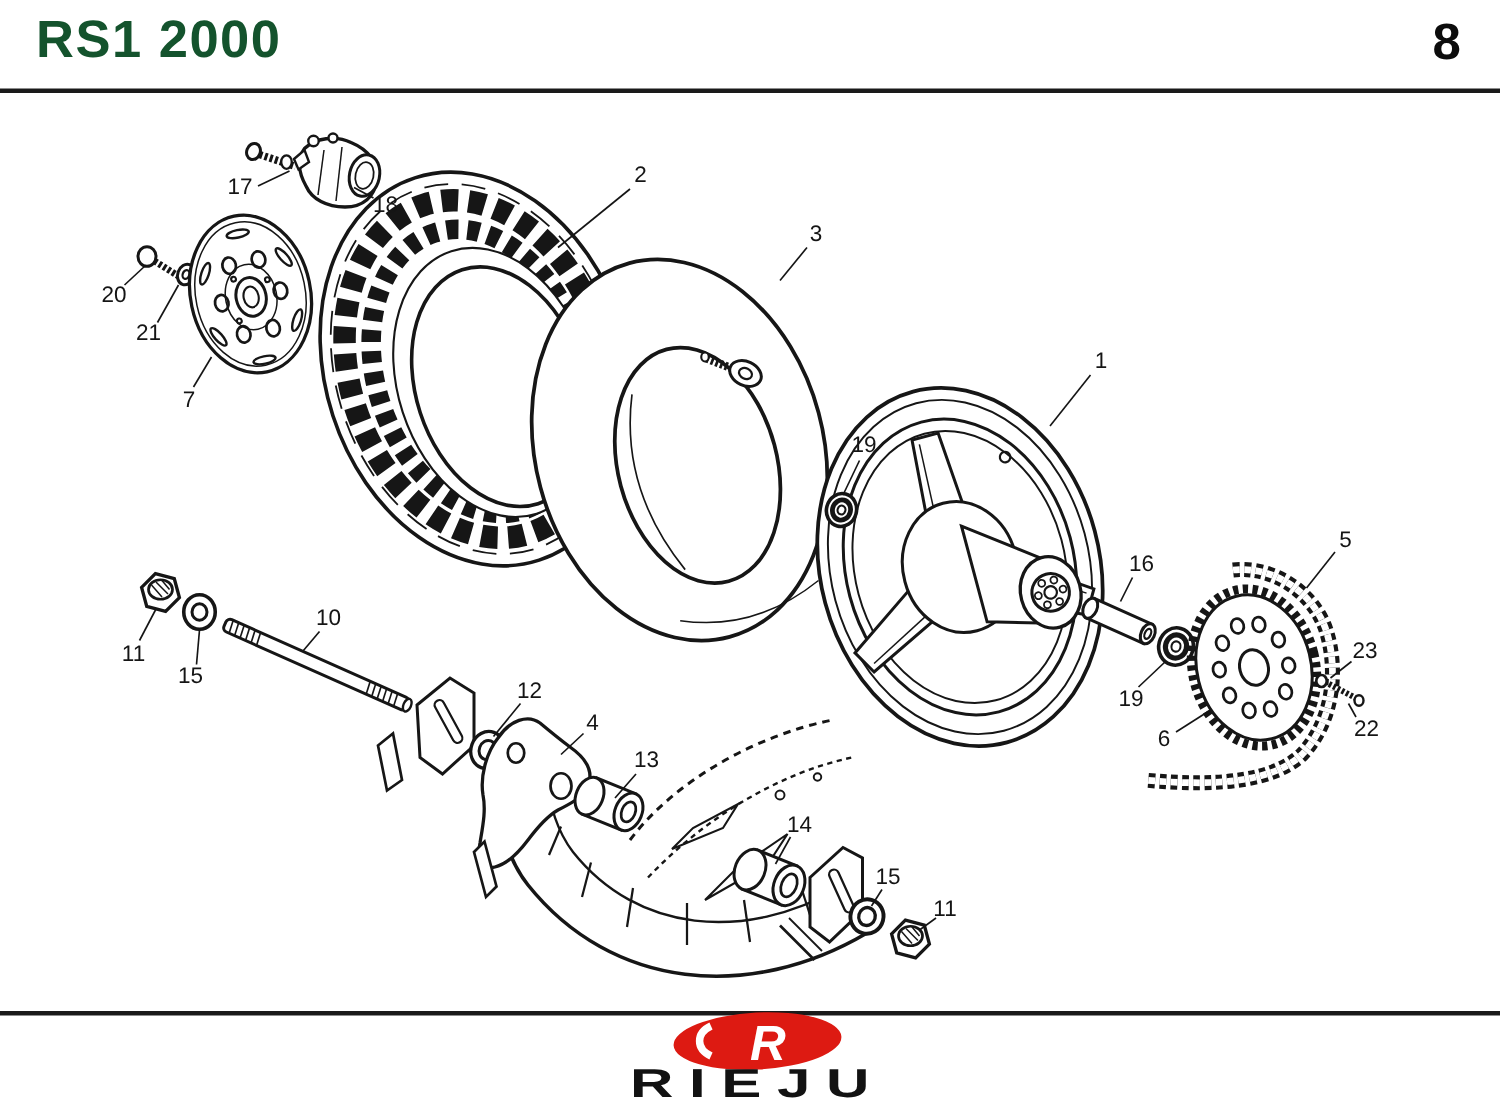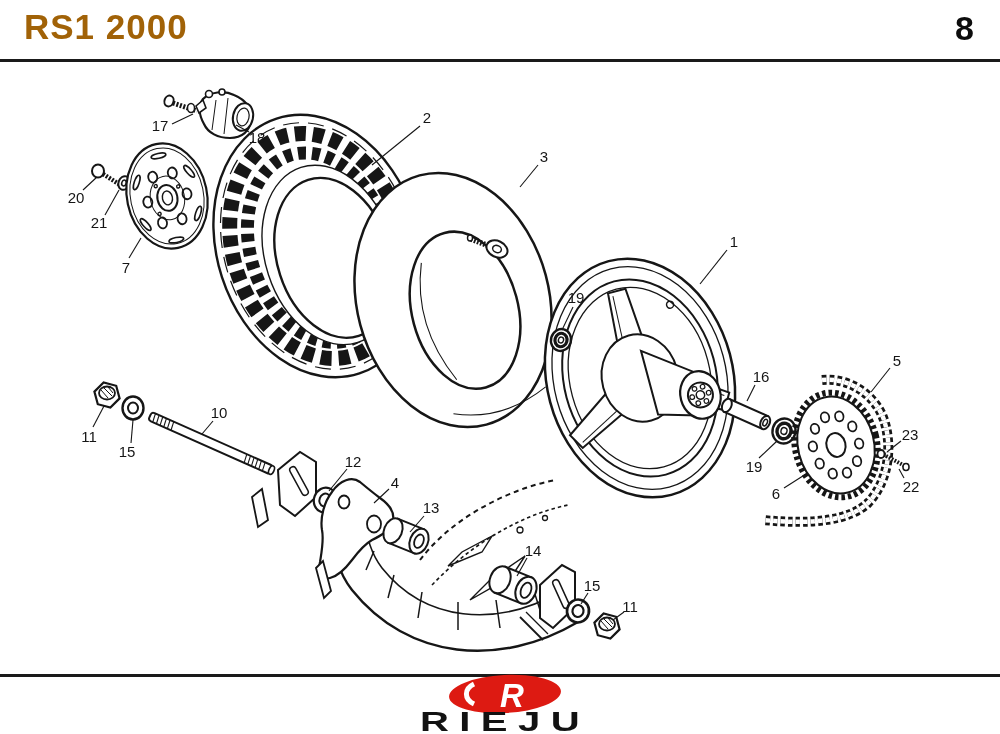--- a/index.html
+++ b/index.html
@@ -2,21 +2,21 @@
 <html><head>
 <meta charset="utf-8">
 <style>
   html,body { margin:0; padding:0; }
   body {
     width:1000px; height:734px; position:relative; overflow:hidden;
     background:#ffffff; font-family:"Liberation Sans", sans-serif; color:#101010;
   }
   .header-title {
     position:absolute; left:24px; top:7px; font-size:35px; font-weight:bold;
-    letter-spacing:1px; color:#a16207; white-space:pre;
+    letter-spacing:1px; color:#14532d; white-space:pre;
   }
   .page-num {
     position:absolute; right:26px; top:9px; font-size:34px; font-weight:bold; color:#0c0c0c;
   }
   .rule-top { position:absolute; left:0; width:1000px; top:59px; height:3px; background:#1a1a1a; }
   .rule-bottom { position:absolute; left:0; width:1000px; top:674px; height:3px; background:#1a1a1a; }
   svg.diagram { position:absolute; left:0; top:0; }
   .s { stroke:#161616; fill:none; }
   .f { stroke:#161616; fill:#ffffff; }
   .callout-num {

